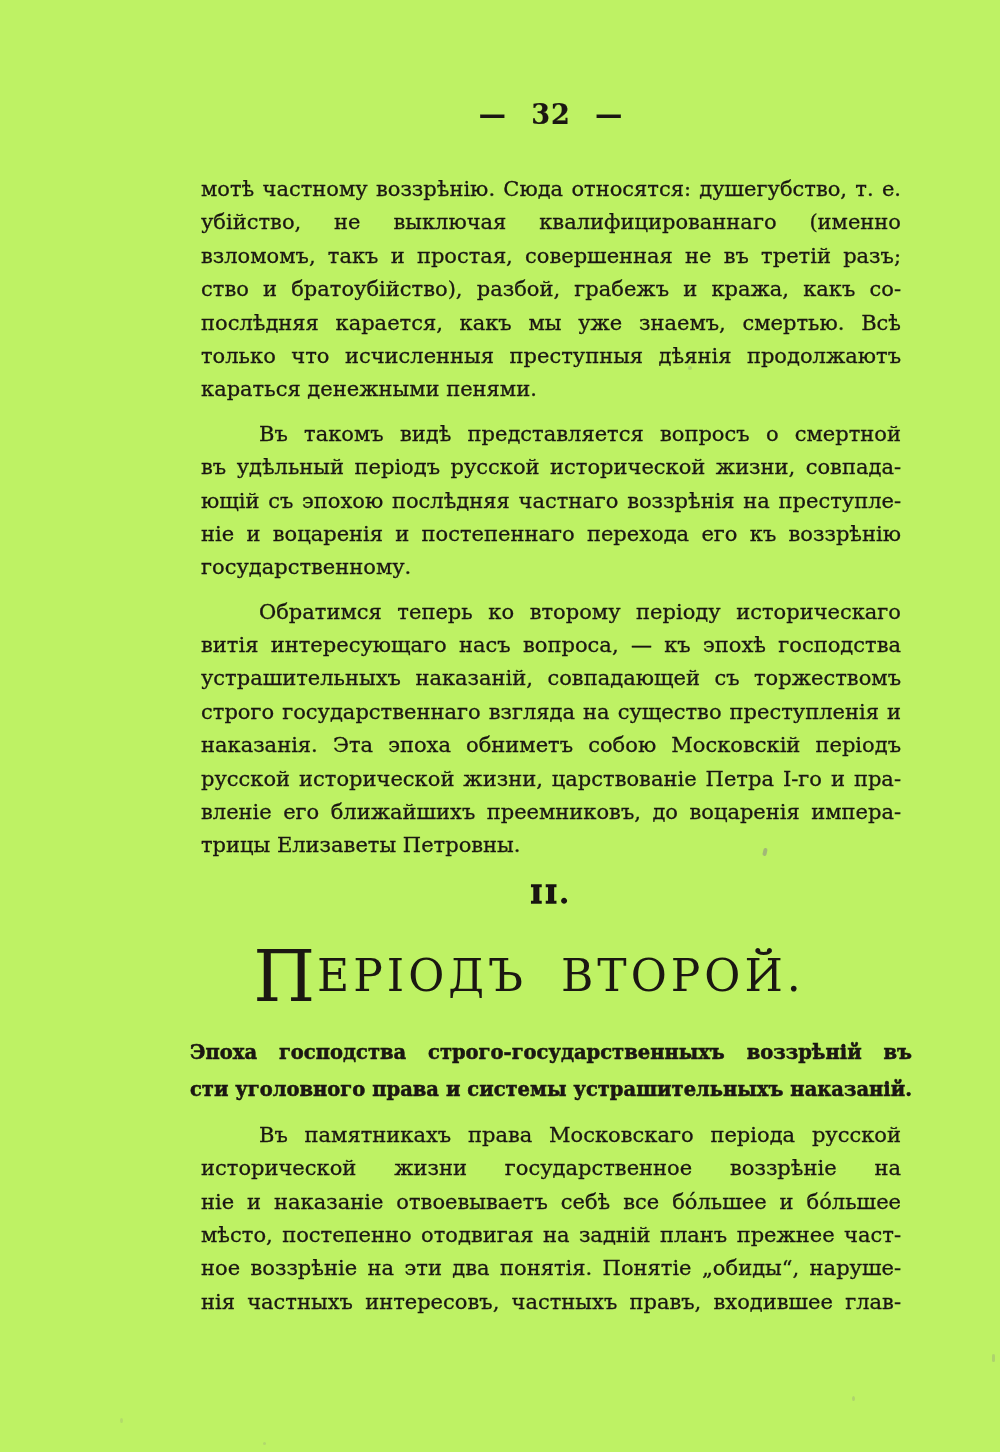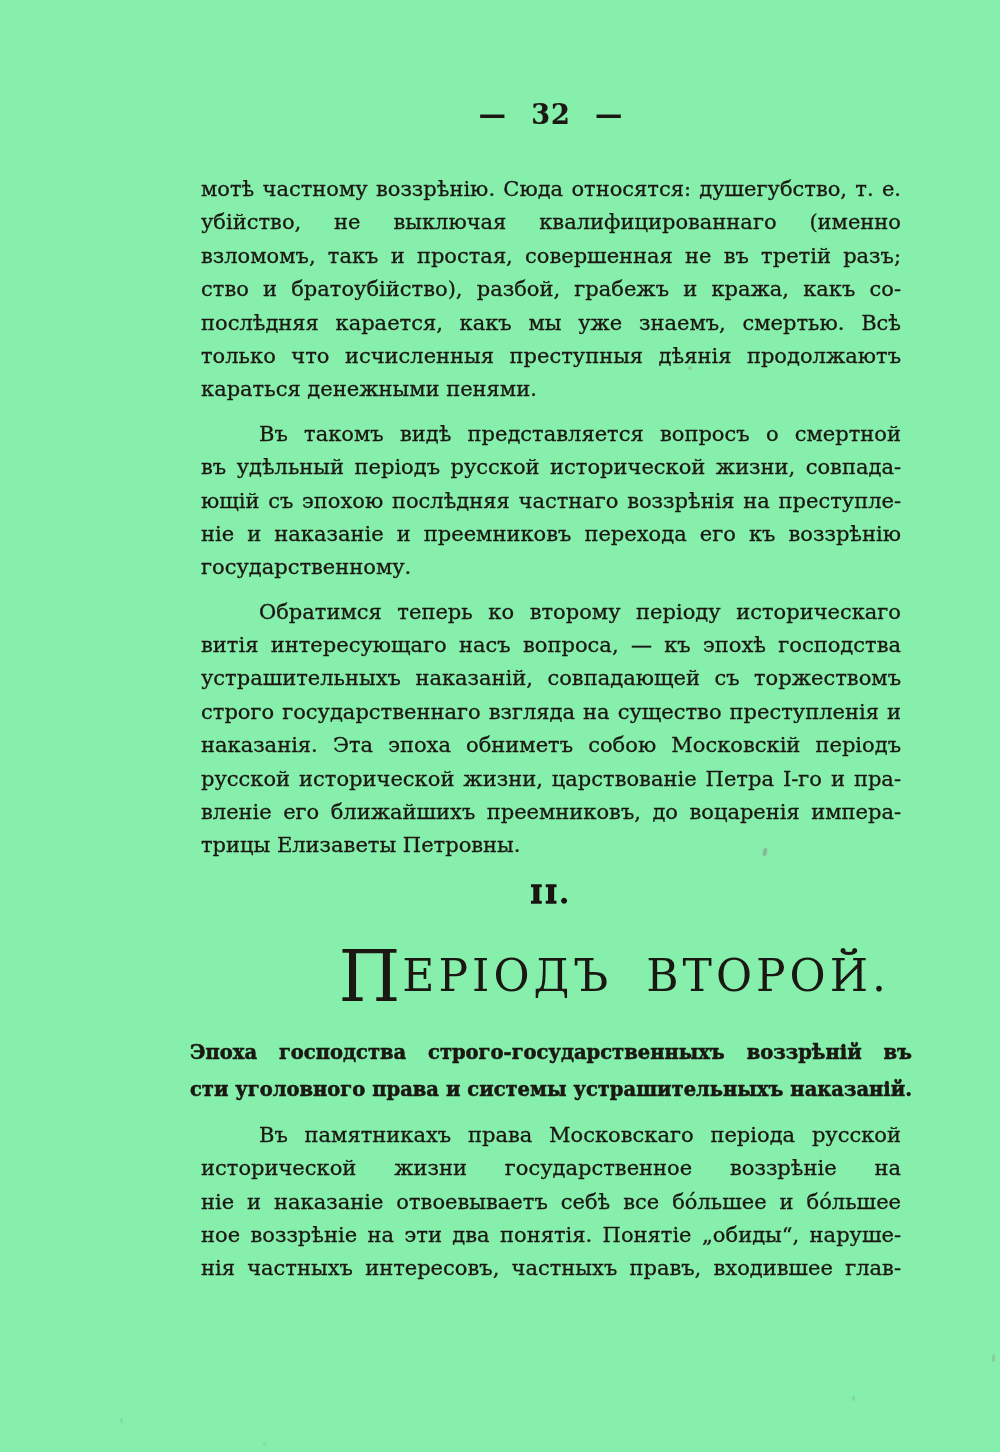--- a/index.html
+++ b/index.html
@@ -11,21 +11,21 @@
     width: 1000px;
     height: 1452px;
     overflow: hidden;
     font-family: "DejaVu Serif", "Liberation Serif", serif;
     color: #1b1712;
   }
   .page {
     position: relative;
     width: 1000px;
     height: 1452px;
-    background: #86efac;
+    background: #bef264;
   }
   
   .page-number {
     position: absolute;
     top: 99px;
     left: 190px;
     width: 722px;
     text-align: center;
     font-size: 27px;
     font-weight: bold;
@@ -62,21 +62,21 @@
     font-size: 25px;
     font-weight: 900;
     letter-spacing: 3px;
     -webkit-text-stroke: 1.4px #171310;
   }
   
   .section-title {
     margin: 12px 0 0 0;
     height: 86px;
     line-height: 86px;
-    text-align: right;
+    text-align: center;
     transform: translateX(-22px);
     font-weight: normal;
     font-size: 44px;
     letter-spacing: 4px;
     word-spacing: 16px;
     white-space: nowrap;
   }
   .section-title .initial {
     position: relative;
     top: 10px;
@@ -122,21 +122,21 @@
         <div class="line">ство и братоубійство), разбой, грабежъ и кража, какъ со-</div>
         <div class="line">послѣдняя карается, какъ мы уже знаемъ, смертью. Всѣ</div>
         <div class="line">только что исчисленныя преступныя дѣянія продолжаютъ еще</div>
         <div class="line endline">караться денежными пенями.</div>
       </div>
 
     <div class="paragraph">
         <div class="line indent">Въ такомъ видѣ представляется вопросъ о смертной казни</div>
         <div class="line">въ удѣльный періодъ русской исторической жизни, совпада-</div>
         <div class="line">ющій съ эпохою послѣдняя частнаго воззрѣнія на преступле-</div>
-        <div class="line">ніе и наказаніе и преемниковъ перехода его къ воззрѣнію</div>
+        <div class="line">ніе и воцаренія и постепеннаго перехода его къ воззрѣнію</div>
         <div class="line endline">государственному.</div>
       </div>
 
     <div class="paragraph">
         <div class="line indent">Обратимся теперь ко второму періоду историческаго раз-</div>
         <div class="line">витія интересующаго насъ вопроса, — къ эпохѣ господства</div>
         <div class="line">устрашительныхъ наказаній, совпадающей съ торжествомъ</div>
         <div class="line">строго государственнаго взгляда на существо преступленія и</div>
         <div class="line">наказанія. Эта эпоха обниметъ собою Московскій періодъ</div>
         <div class="line">русской исторической жизни, царствованіе Петра I-го и пра-</div>
@@ -152,20 +152,21 @@
 
     <div class="subheading">
         <div class="line">Эпоха господства строго-государственныхъ воззрѣній въ обла-</div>
         <div class="line">сти уголовного права и системы устрашительныхъ наказаній.</div>
       </div>
 
     <div class="paragraph">
         <div class="line indent">Въ памятникахъ права Московскаго періода русской</div>
         <div class="line">исторической жизни государственное воззрѣніе на преступле-</div>
         <div class="line">ніе и наказаніе отвоевываетъ себѣ все бо́льшее и бо́льшее</div>
+        <div class="line">мѣсто, постепенно отодвигая на задній планъ прежнее част-</div>
         <div class="line">ное воззрѣніе на эти два понятія. Понятіе „обиды“, наруше-</div>
         <div class="line">нія частныхъ интересовъ, частныхъ правъ, входившее глав-</div>
       </div>
 
   </div>
 
   <div class="speck s1"></div>
   <div class="speck s2"></div>
   <div class="speck s3"></div>
   <div class="speck s4"></div>

